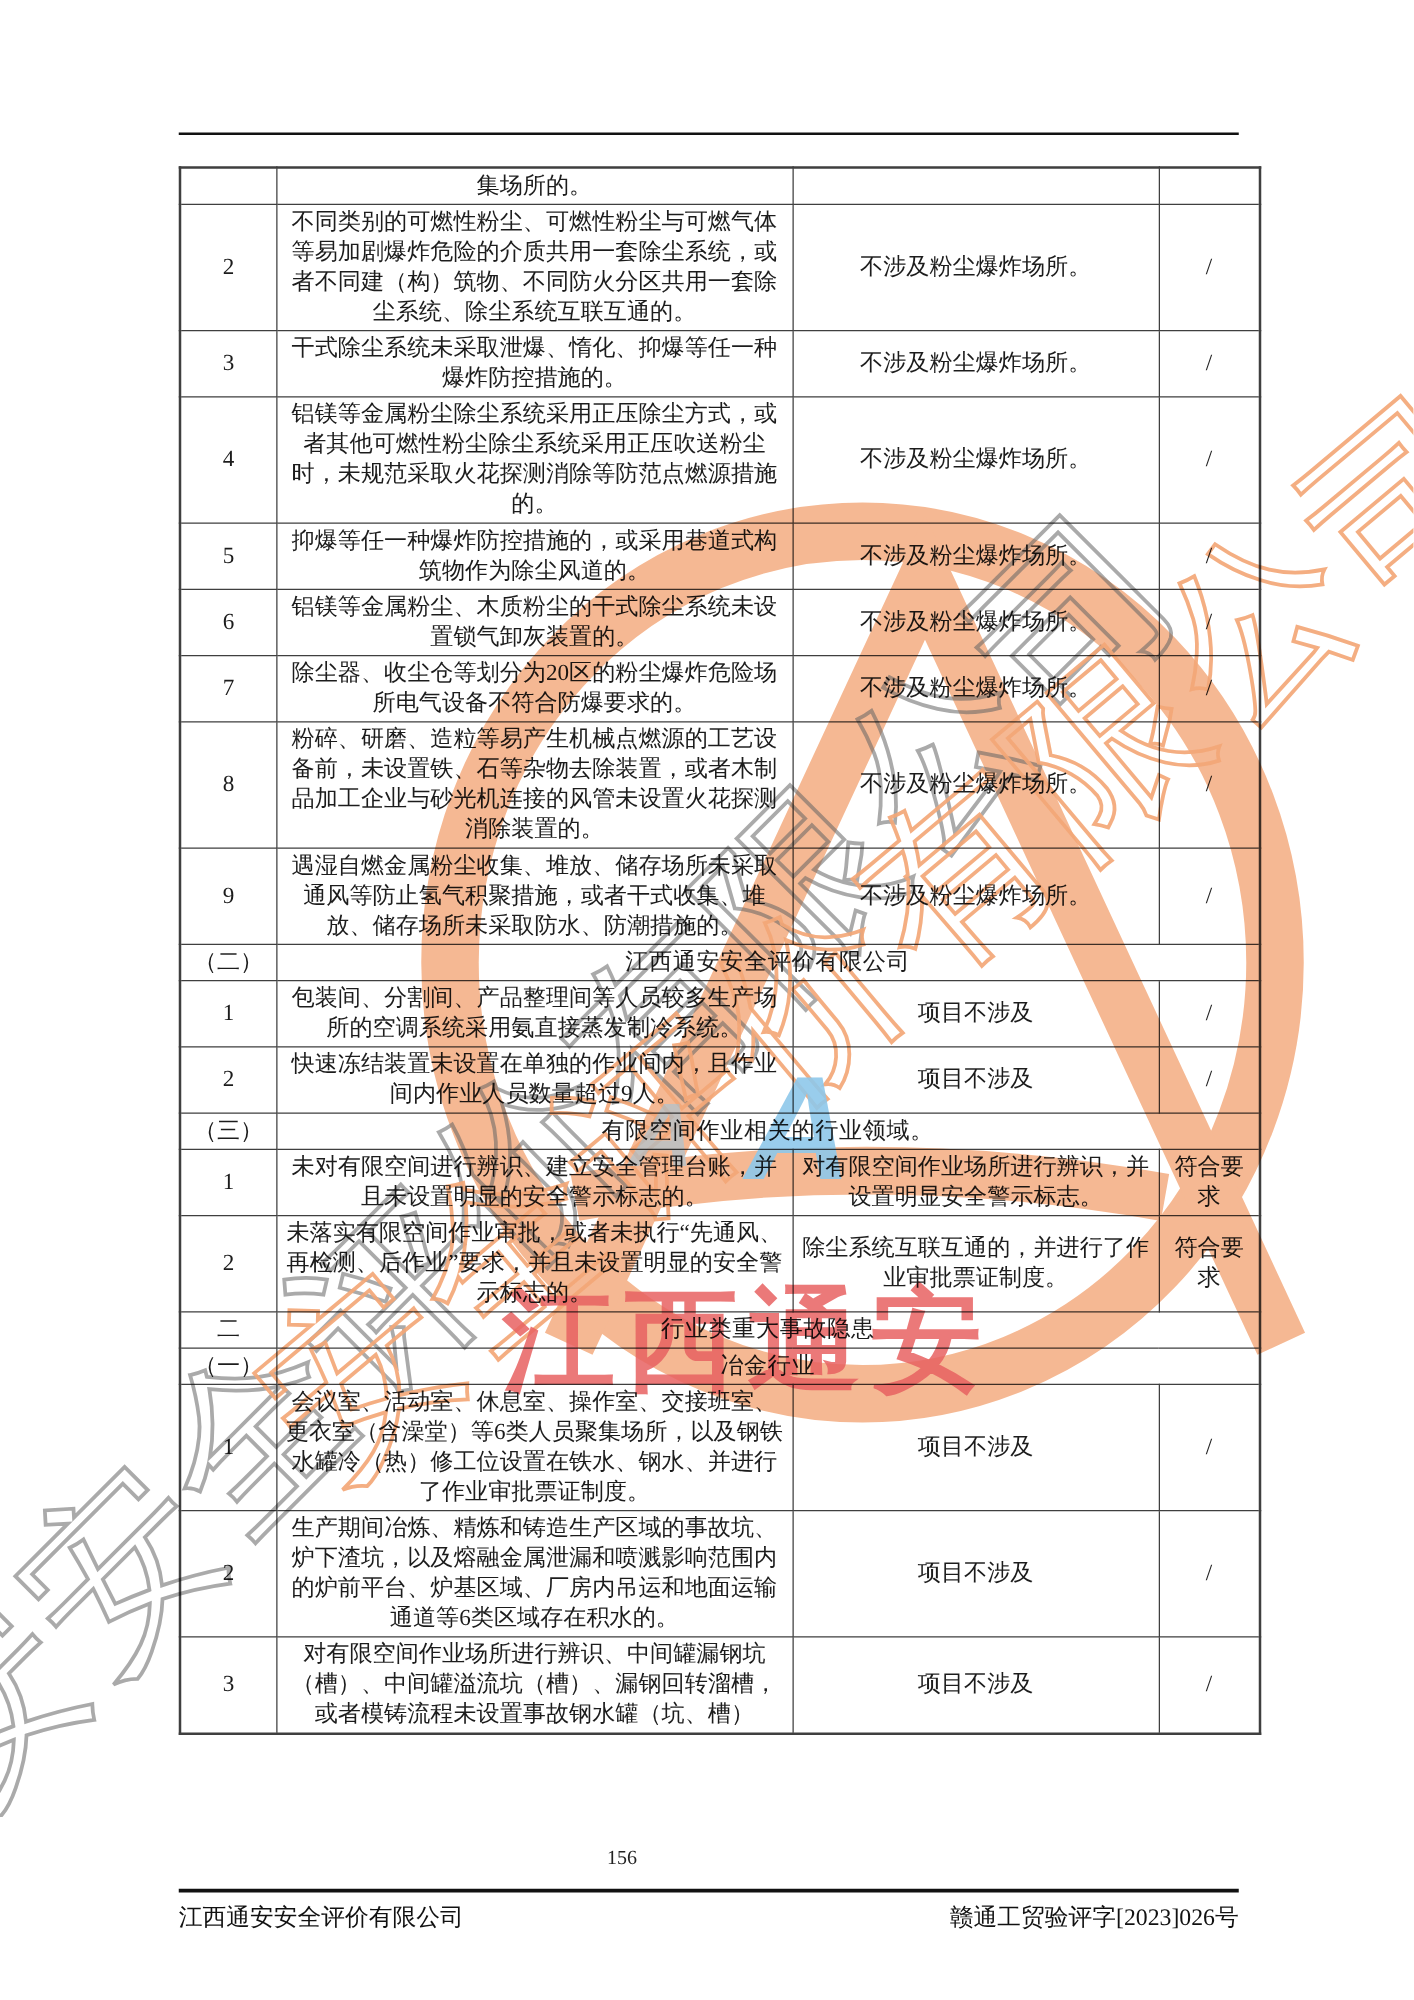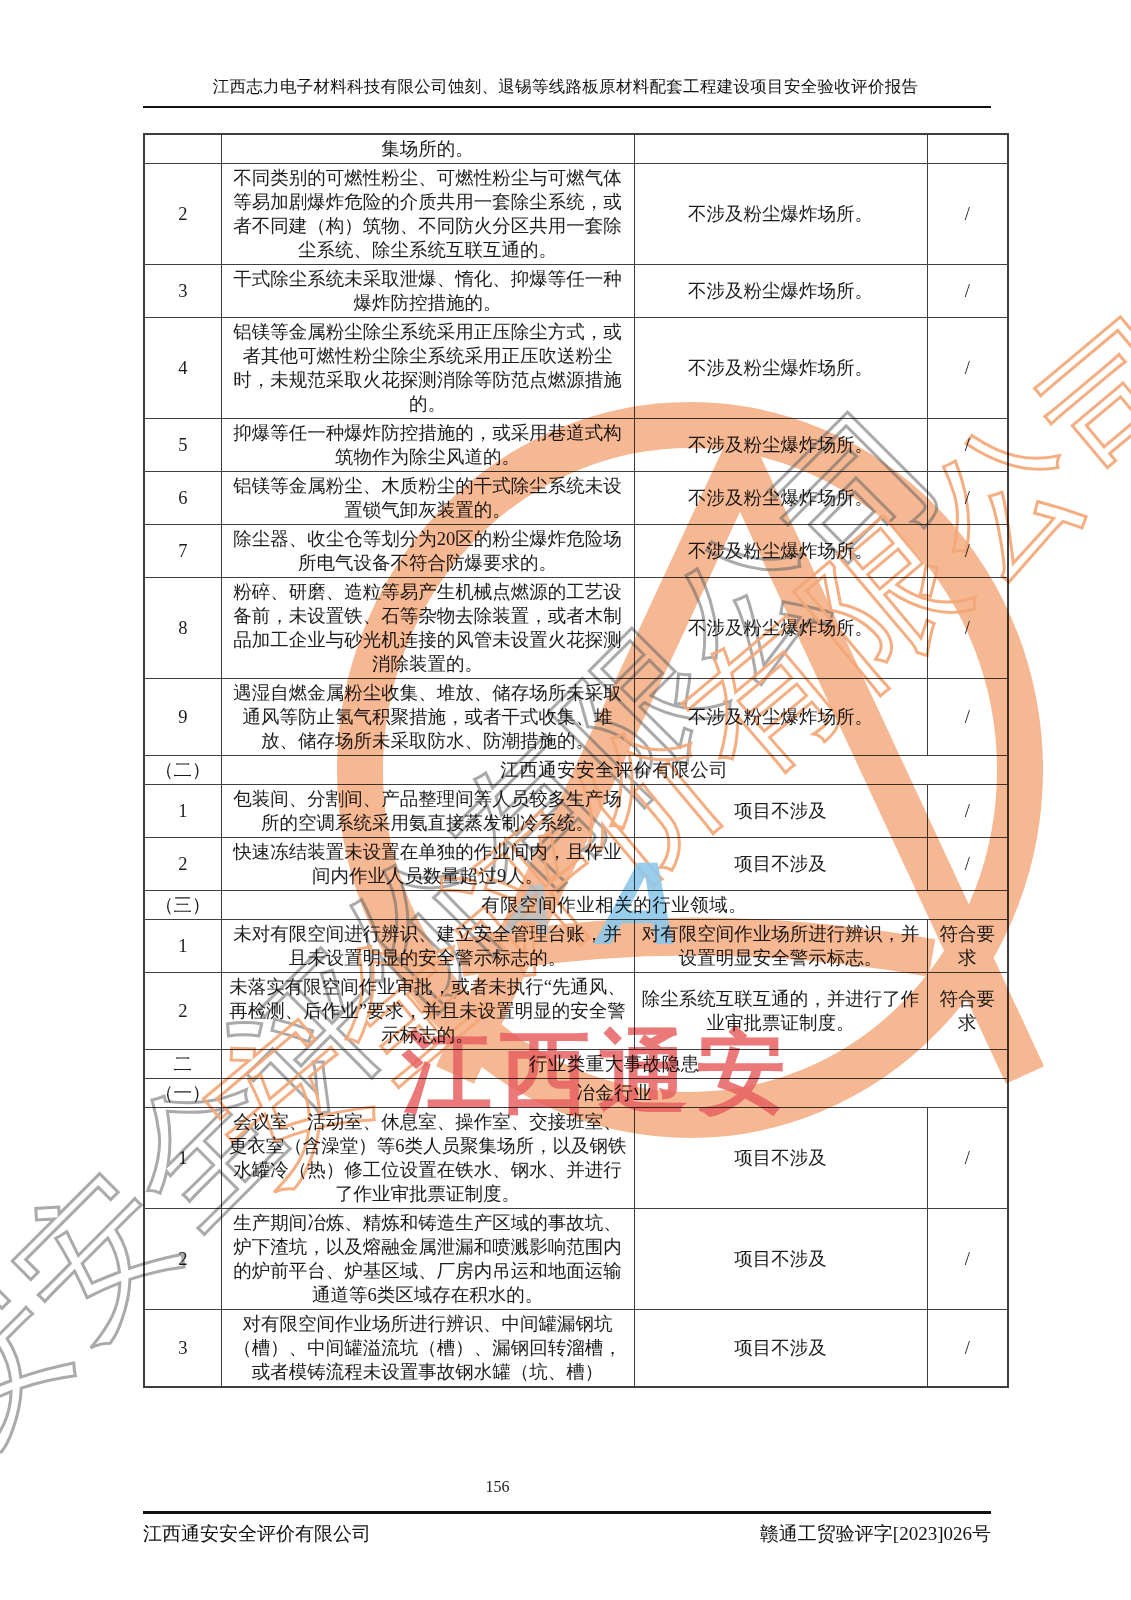--- a/index.html
+++ b/index.html
@@ -79,21 +79,20 @@
     font-weight:700; color:rgba(142,200,234,.9);
   }
   .wm-blue-a1{ left:598px; top:835px; font-size:118px; transform:skewX(-10deg); }
   .wm-blue-a2{ left:505px; top:868px; font-size:72px; opacity:.55; transform:skewX(-14deg); }
 </style>
 </head>
 <body>
 
 <div class="page">
 
-  <div class="doc-header-title">江西志力电子材料科技有限公司蚀刻、退锡等线路板原材料配套工程建设项目安全验收评价报告</div>
   <div class="doc-header-rule"></div>
 
   <table class="checklist">
     <colgroup>
       <col style="width:77px">
         <col style="width:413px">
         <col style="width:293px">
         <col style="width:81px">
     </colgroup>
     <tbody id="table-body">

